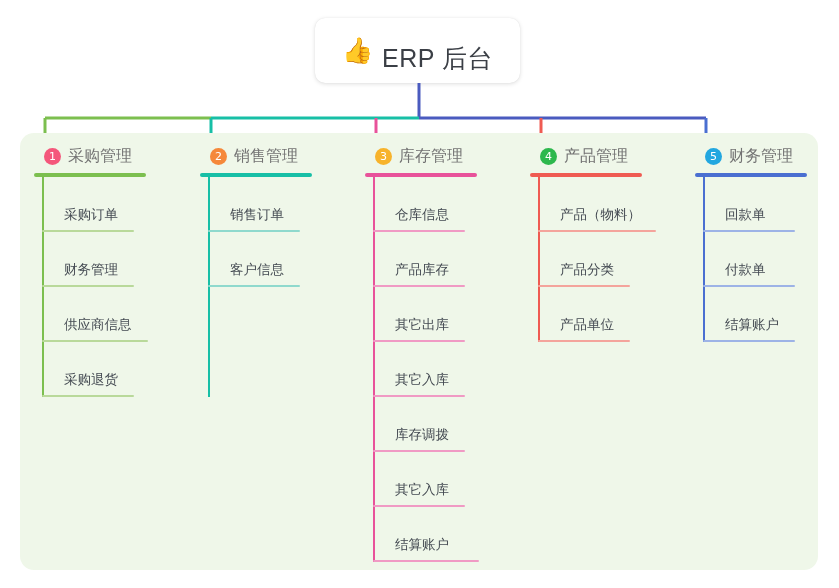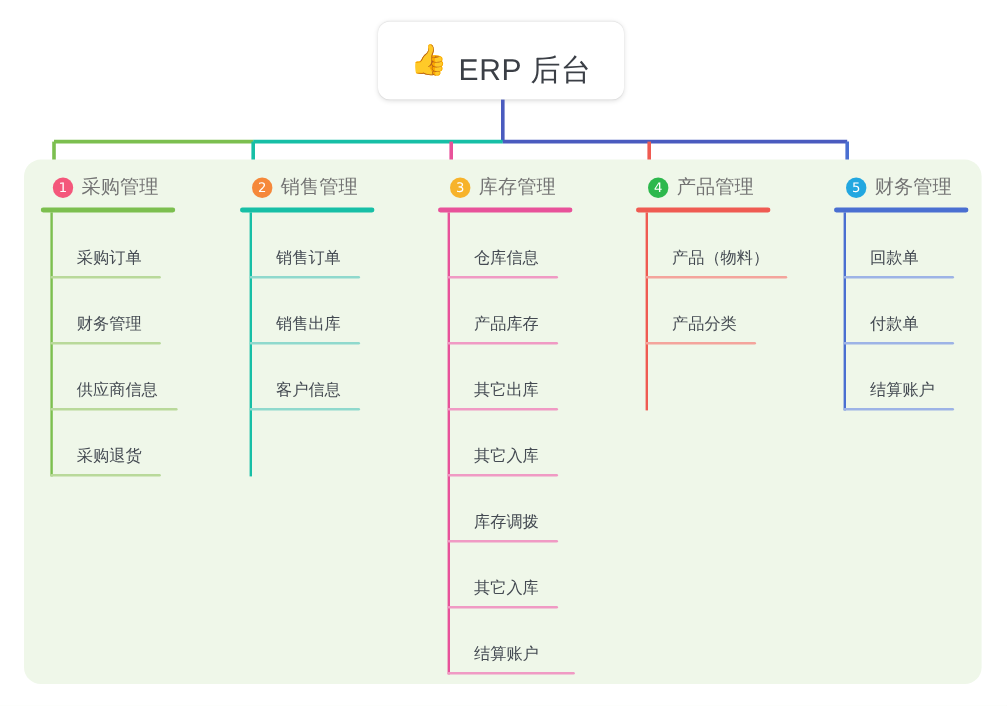--- a/index.html
+++ b/index.html
@@ -178,24 +178,20 @@
         <span class="col-title">销售管理</span>
       </div>
       <div class="head-rule" style="width: 112px; background: rgb(23, 191, 166);"></div>
       <div class="items">
         <div class="spine" style="background: rgb(23, 191, 166); height: 220px;"></div>
         <div class="item">
           <span class="item-label">销售订单</span>
           <div class="item-rule" style="width: 92px; background: rgb(143, 217, 205);"></div>
         </div>
         <div class="item">
-          <span class="item-label">销售出库</span>
-          <div class="item-rule" style="width: 92px; background: rgb(143, 217, 205);"></div>
-        </div>
-        <div class="item">
           <span class="item-label">客户信息</span>
           <div class="item-rule" style="width: 92px; background: rgb(143, 217, 205);"></div>
         </div>
       </div>
     </div>
     <div class="column" style="left: 365px;">
       <div class="col-head">
         <span class="badge" style="background: rgb(247, 179, 43);">3</span>
         <span class="col-title">库存管理</span>
       </div>
@@ -241,20 +237,24 @@
       <div class="items">
         <div class="spine" style="background: rgb(239, 91, 82); height: 165px;"></div>
         <div class="item">
           <span class="item-label">产品（物料）</span>
           <div class="item-rule" style="width: 118px; background: rgb(244, 164, 156);"></div>
         </div>
         <div class="item">
           <span class="item-label">产品分类</span>
           <div class="item-rule" style="width: 92px; background: rgb(244, 164, 156);"></div>
         </div>
+        <div class="item">
+          <span class="item-label">产品单位</span>
+          <div class="item-rule" style="width: 92px; background: rgb(244, 164, 156);"></div>
+        </div>
       </div>
     </div>
     <div class="column" style="left: 695px;">
       <div class="col-head">
         <span class="badge" style="background: rgb(34, 167, 224);">5</span>
         <span class="col-title">财务管理</span>
       </div>
       <div class="head-rule" style="width: 112px; background: rgb(74, 111, 209);"></div>
       <div class="items">
         <div class="spine" style="background: rgb(74, 111, 209); height: 165px;"></div>

